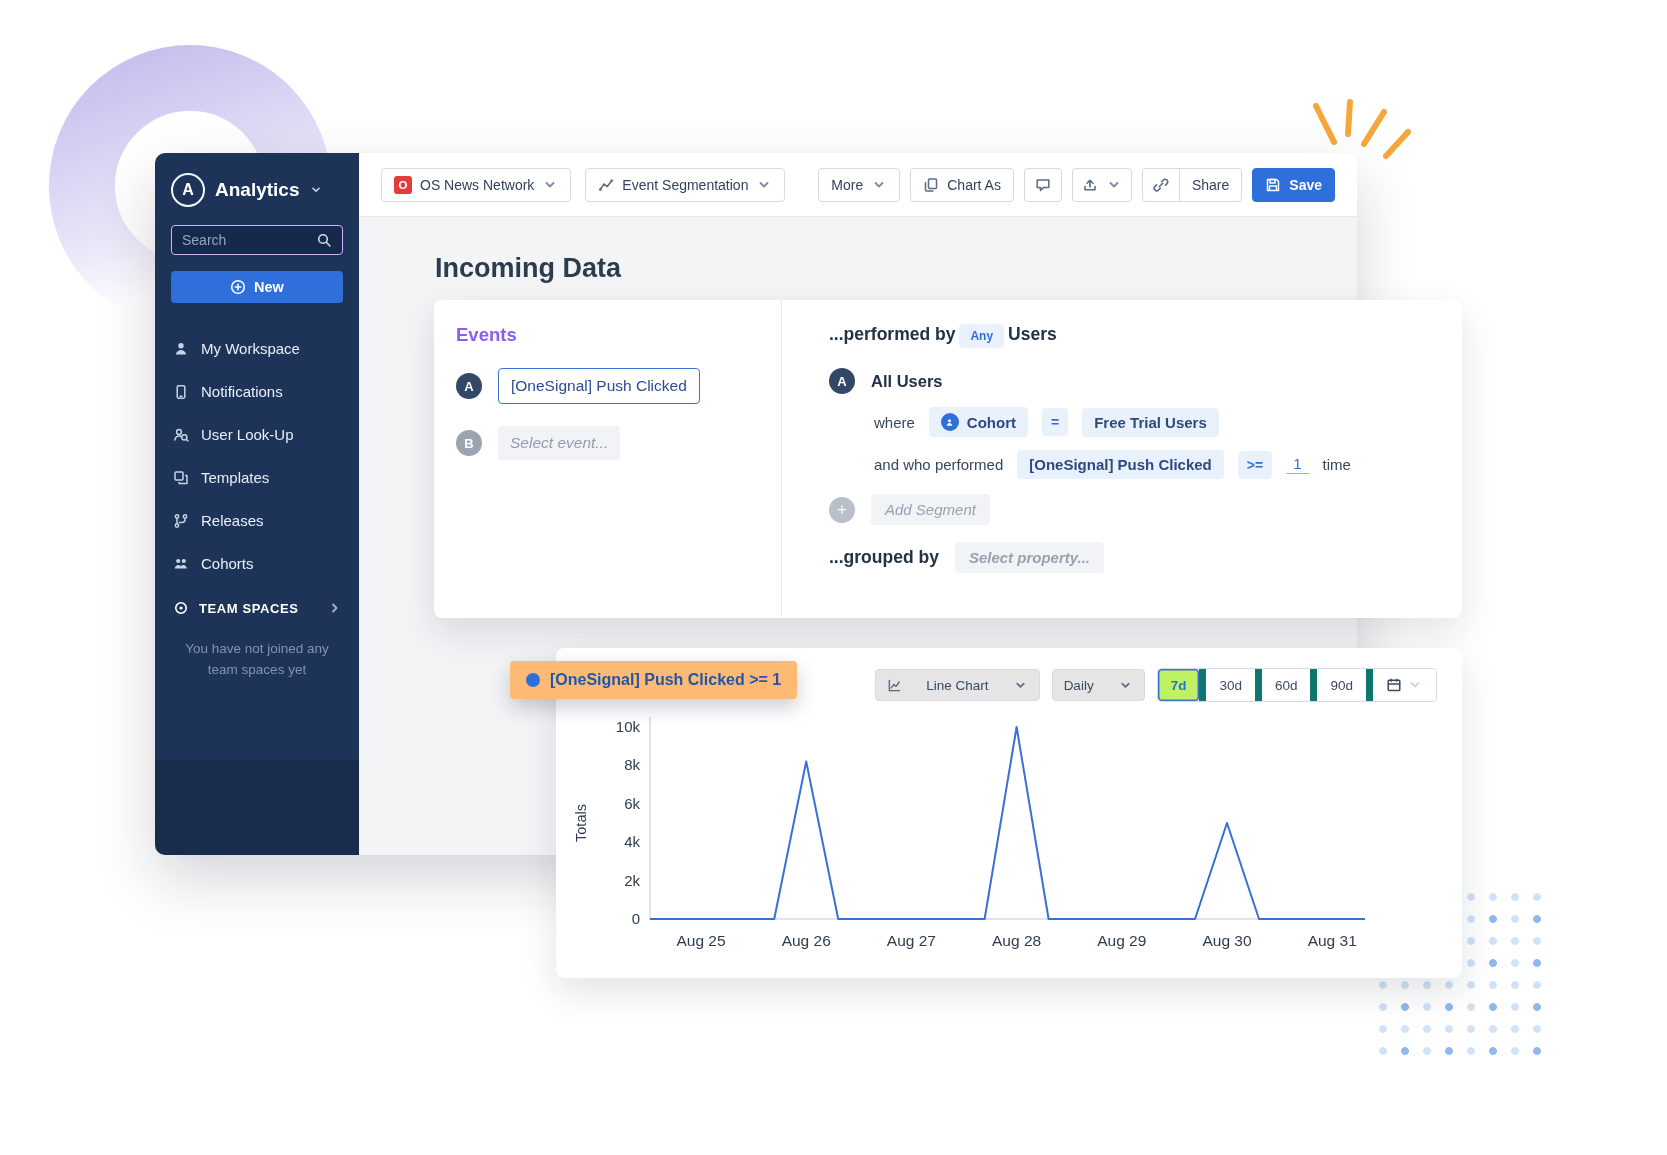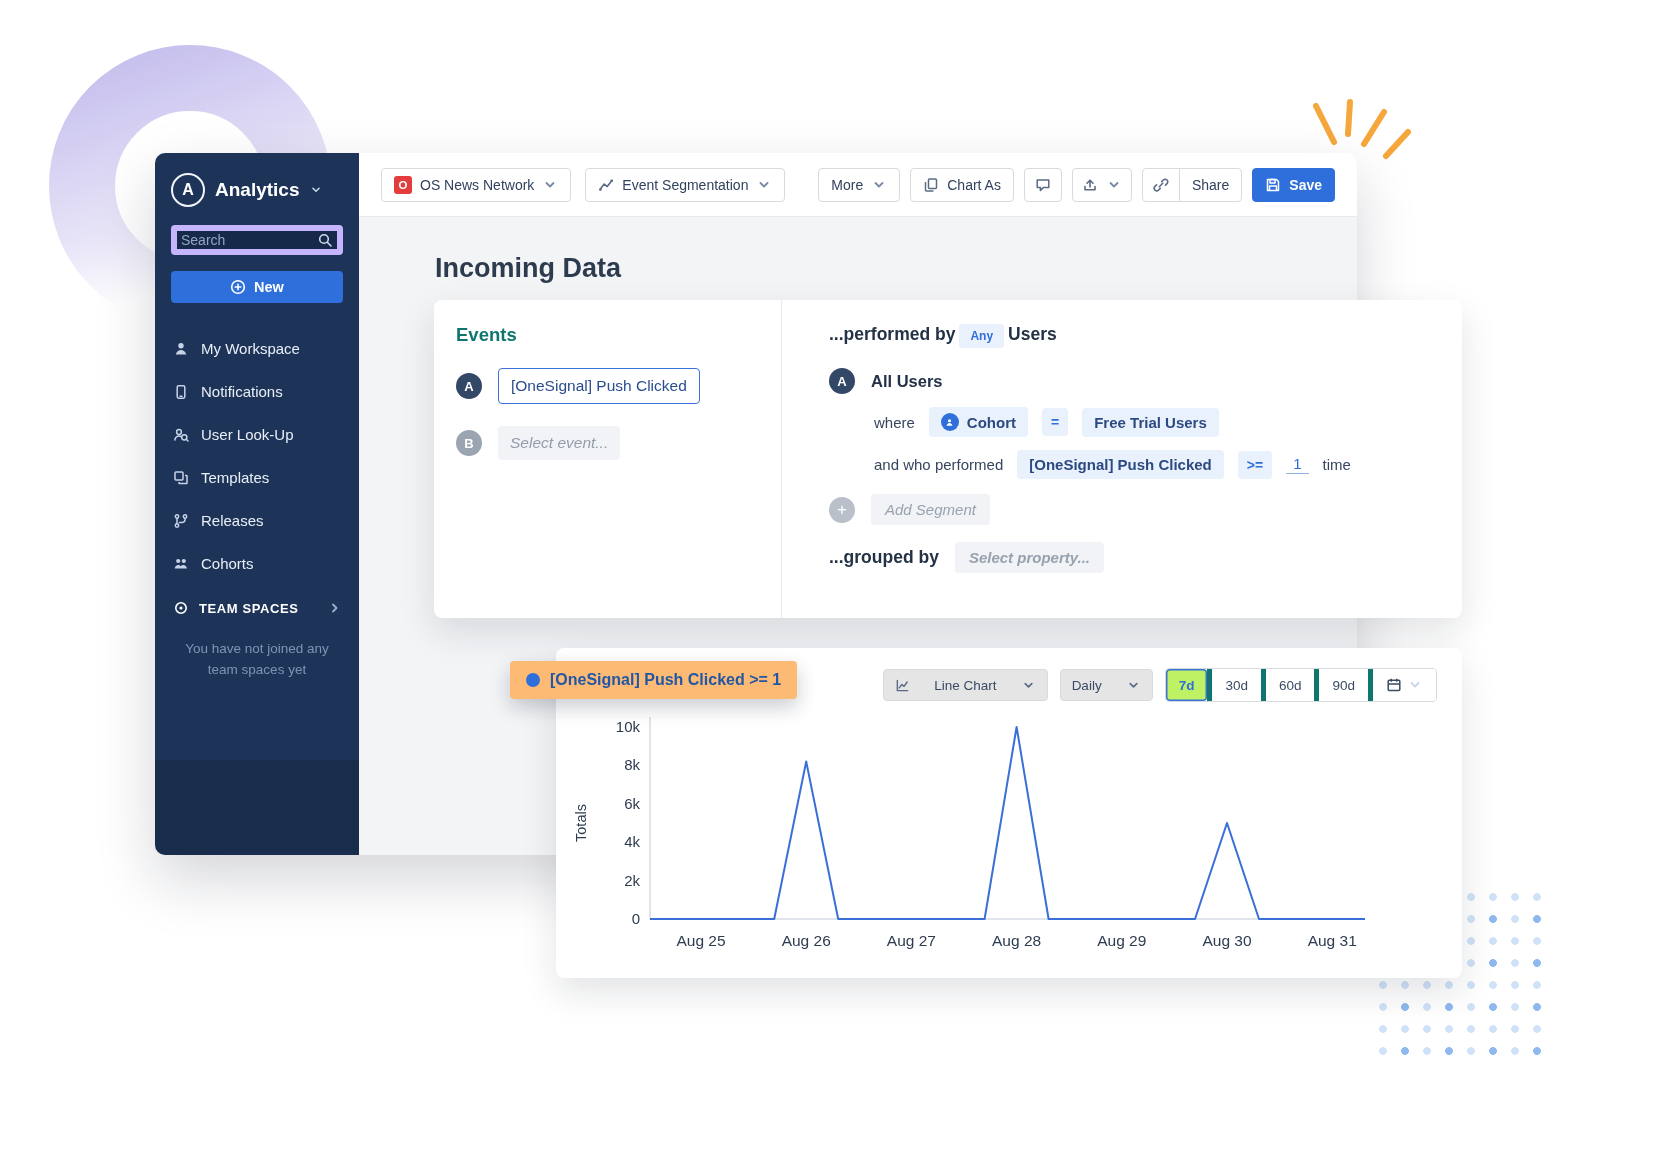--- a/index.html
+++ b/index.html
@@ -28,22 +28,22 @@
   
   .sidebar { width:204px; flex:none; background:#1d3458; color:#fff;
              padding:20px 16px 0 16px; position:relative; }
   .sidebar-footer { position:absolute; left:0; right:0; bottom:0; height:95px;
                     background:rgba(0,0,0,.14); }
   .brand { display:flex; align-items:center; gap:10px; cursor:pointer; }
   .logo  { width:34px; height:34px; border:2.5px solid #f2f5fa; border-radius:50%;
            display:grid; place-items:center; font-size:16px; font-weight:700; color:#fff; flex:none; }
   .brand-name { font-size:19px; font-weight:700; }
   .caret { width:14px; height:14px; color:#c8d4e8; flex:none; }
-  .searchbox { margin-top:18px; height:30px; background:#16294a; border:6px solid #c4b5fd;
-               border-radius:4px; display:flex; align-items:center; padding:0 4px; gap:8px; }
+  .searchbox { margin-top:18px; height:30px; background:#16294a; border:1px solid #c4b5fd;
+               border-radius:4px; display:flex; align-items:center; padding:0 10px; gap:8px; }
   .searchbox input { flex:1; min-width:0; background:transparent; border:none; outline:none;
                      color:#d6e0f0; font-size:14px; font-family:inherit; }
   .searchbox input::placeholder { color:#93a5c2; }
   .searchbox .ic { color:#cfd9ea; }
   .new-btn { margin-top:16px; width:100%; height:32px; background:#2f6fdb; border:none;
              border-radius:4px; color:#fff; font-size:14.5px; font-weight:600; font-family:inherit;
              display:flex; align-items:center; justify-content:center; gap:8px; cursor:pointer; }
   .menu { margin-top:24px; display:flex; flex-direction:column; }
   .menu-item { display:flex; align-items:center; gap:12px; height:43px; padding-left:2px;
                color:#e9eef7; font-size:15px; cursor:pointer; }
@@ -73,21 +73,21 @@
   .proj-badge { width:18px; height:18px; border-radius:3px; background:#e23c3c; color:#fff;
                 font-size:11.5px; font-weight:700; display:grid; place-items:center; flex:none; }
   .content h1 { margin:36px 0 0 76px; font-size:27px; font-weight:700; color:#2d3b4f; }
 
   
   .events-card { position:absolute; left:434px; top:300px; width:1028px; height:318px;
                  background:#fff; border-radius:8px; z-index:3; display:flex;
                  box-shadow:0 14px 36px rgba(15,23,42,.12); }
   .events-left  { width:347px; flex:none; padding:24px 22px; }
   .events-right { flex:1; border-left:1px solid #e8eaee; padding:24px 28px 24px 47px; }
-  .panel-title { font-size:18.5px; font-weight:700; color:#0f766e; }
+  .panel-title { font-size:18.5px; font-weight:700; color:#8b5cf6; }
   .event-row { display:flex; align-items:center; gap:16px; margin-top:22px; }
   .badge { width:26px; height:26px; border-radius:50%; background:#334766; color:#fff;
            font-size:13px; font-weight:600; display:grid; place-items:center; flex:none; }
   .badge.gray { background:#9aa5b1; }
   .event-box { border:1.5px solid #3b72d9; border-radius:4px; padding:8px 12px;
                font-size:15.5px; color:#2b4d8f; cursor:pointer; }
   .event-box.placeholder { border:none; background:#f1f3f6; color:#939dab; font-style:italic; }
 
   .performed-row { display:flex; align-items:flex-start; gap:4px; font-size:17.5px;
                    font-weight:700; color:#243246; }
@@ -123,21 +123,21 @@
                  display:flex; align-items:center; gap:10px; padding:0 16px;
                  font-size:16px; font-weight:600; color:#2257a5; cursor:pointer; }
   .legend-dot { width:14px; height:14px; border-radius:50%; background:#2f6fdb; flex:none; }
   .chart-controls { position:absolute; right:25px; top:20px; display:flex; align-items:center;
                     gap:12px; z-index:5; }
   .cbtn { height:32px; background:#e5e5e5; border:1px solid #d7dade; border-radius:4px;
           display:inline-flex; align-items:center; gap:24px; padding:0 11px;
           font-size:13.5px; color:#3a4a63; font-family:inherit; cursor:pointer; }
   .cbtn .ic { color:#5b6b85; width:15px; height:15px; }
   .range-group { display:flex; border:1px solid #d7dade; border-radius:4px; overflow:hidden; }
-  .rcell { height:32px; padding:0 13px; background:#fff; border:none; border-left:5px solid #0f766e;
+  .rcell { height:32px; padding:0 13px; background:#fff; border:none; border-left:7px solid #0f766e;
            font-size:13.5px; color:#3a4a63; font-family:inherit; cursor:pointer;
            display:inline-flex; align-items:center; gap:5px; }
   .rcell:first-child { border-left:none; }
   .rcell.active { background:#bef264; color:#2f6fdb; font-weight:700;
                   box-shadow:inset 0 0 0 1.5px #3b72d9; border-radius:4px; }
   .chart-svg { position:absolute; left:0; top:55px; }
 </style>
 </head>
 <body>
 

